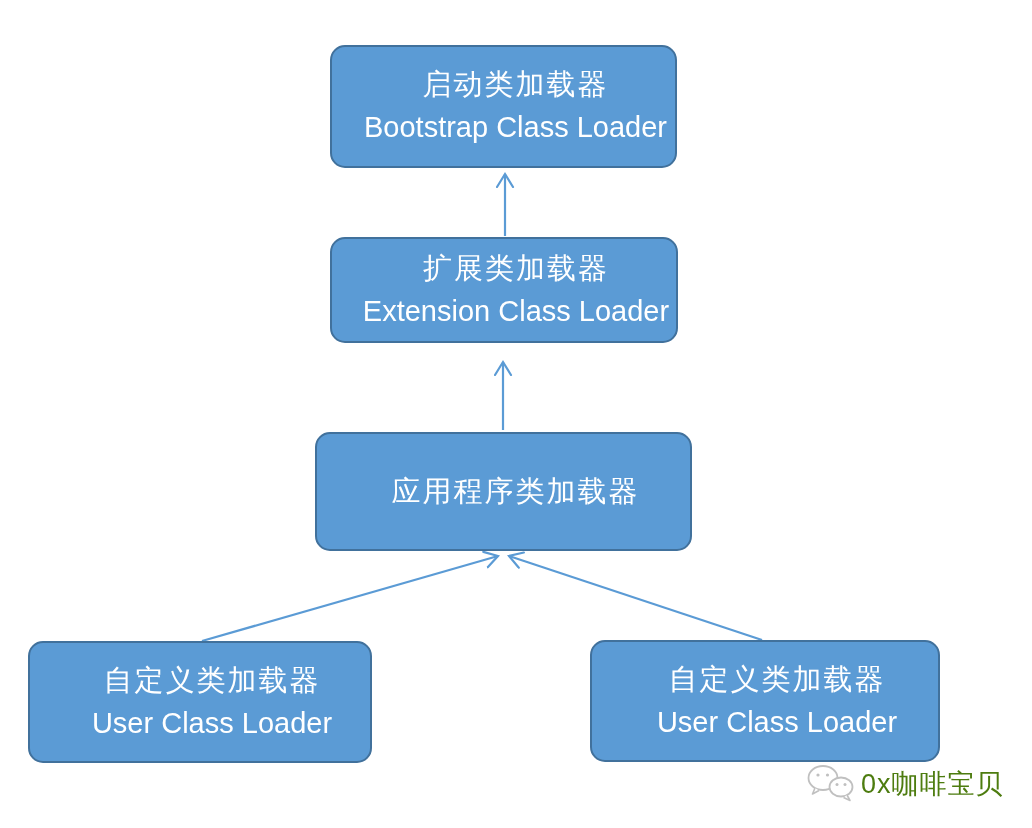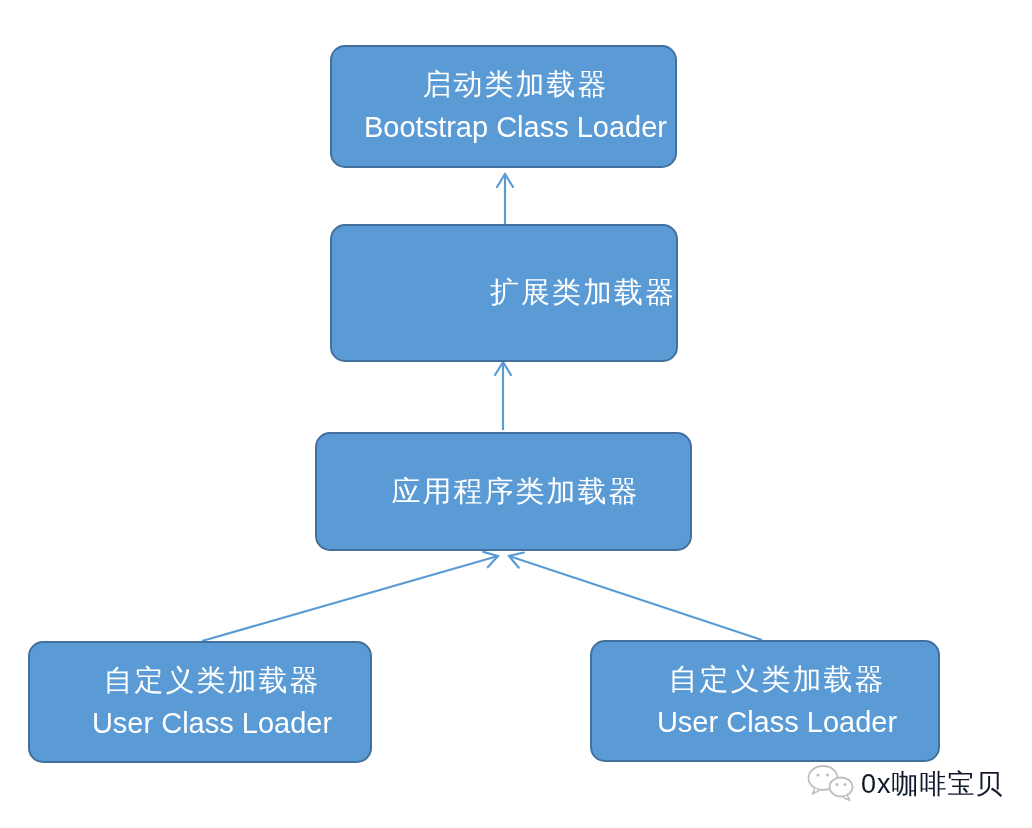--- a/index.html
+++ b/index.html
@@ -37,36 +37,36 @@
     font-size: 29px;
     letter-spacing: 2px;
     line-height: 1.1;
   }
   .node .en {
     font-family: "Liberation Sans", "DejaVu Sans", sans-serif;
     font-size: 29px;
     line-height: 1.1;
   }
   .node-bootstrap   { left: 330px; top: 45px;  width: 347px; height: 123px; }
-  .node-extension   { left: 330px; top: 224px; width: 348px; height: 138px; align-items: flex-end; }
+  .node-extension   { left: 330px; top: 237px; width: 348px; height: 106px; }
   .node-application { left: 315px; top: 432px; width: 377px; height: 119px; justify-content: center; }
   .node-user-left   { left: 28px;  top: 641px; width: 344px; height: 122px; }
   .node-user-right  { left: 590px; top: 640px; width: 350px; height: 122px; }
 
   .watermark {
     position: absolute;
     left: 806px;
     top: 763px;
     display: flex;
     align-items: center;
     gap: 5px;
   }
   .watermark-text {
     font-size: 27px;
-    color: #0f172a;
+    color: #4d7c0f;
     text-shadow: 1px 1px 0 #ffffff, 2px 2px 1px #ffffff;
     white-space: nowrap;
     letter-spacing: 1px;
   }
 </style>
 </head>
 <body>
 
 <div class="canvas">
 
@@ -82,20 +82,21 @@
     <line x1="762" y1="640" x2="509" y2="556" stroke="#5B9BD5" stroke-width="2.2" marker-end="url(#ah)"></line>
   </svg>
 
   <div class="node node-bootstrap">
     <span class="zh">启动类加载器</span>
     <span class="en">Bootstrap Class Loader</span>
   </div>
 
   <div class="node node-extension">
     <span class="zh">扩展类加载器</span>
+    <span class="en">Extension Class Loader</span>
   </div>
 
   <div class="node node-application">
     <span class="zh">应用程序类加载器</span>
   </div>
 
   <div class="node node-user-left">
     <span class="zh">自定义类加载器</span>
     <span class="en">User Class Loader</span>
   </div>

